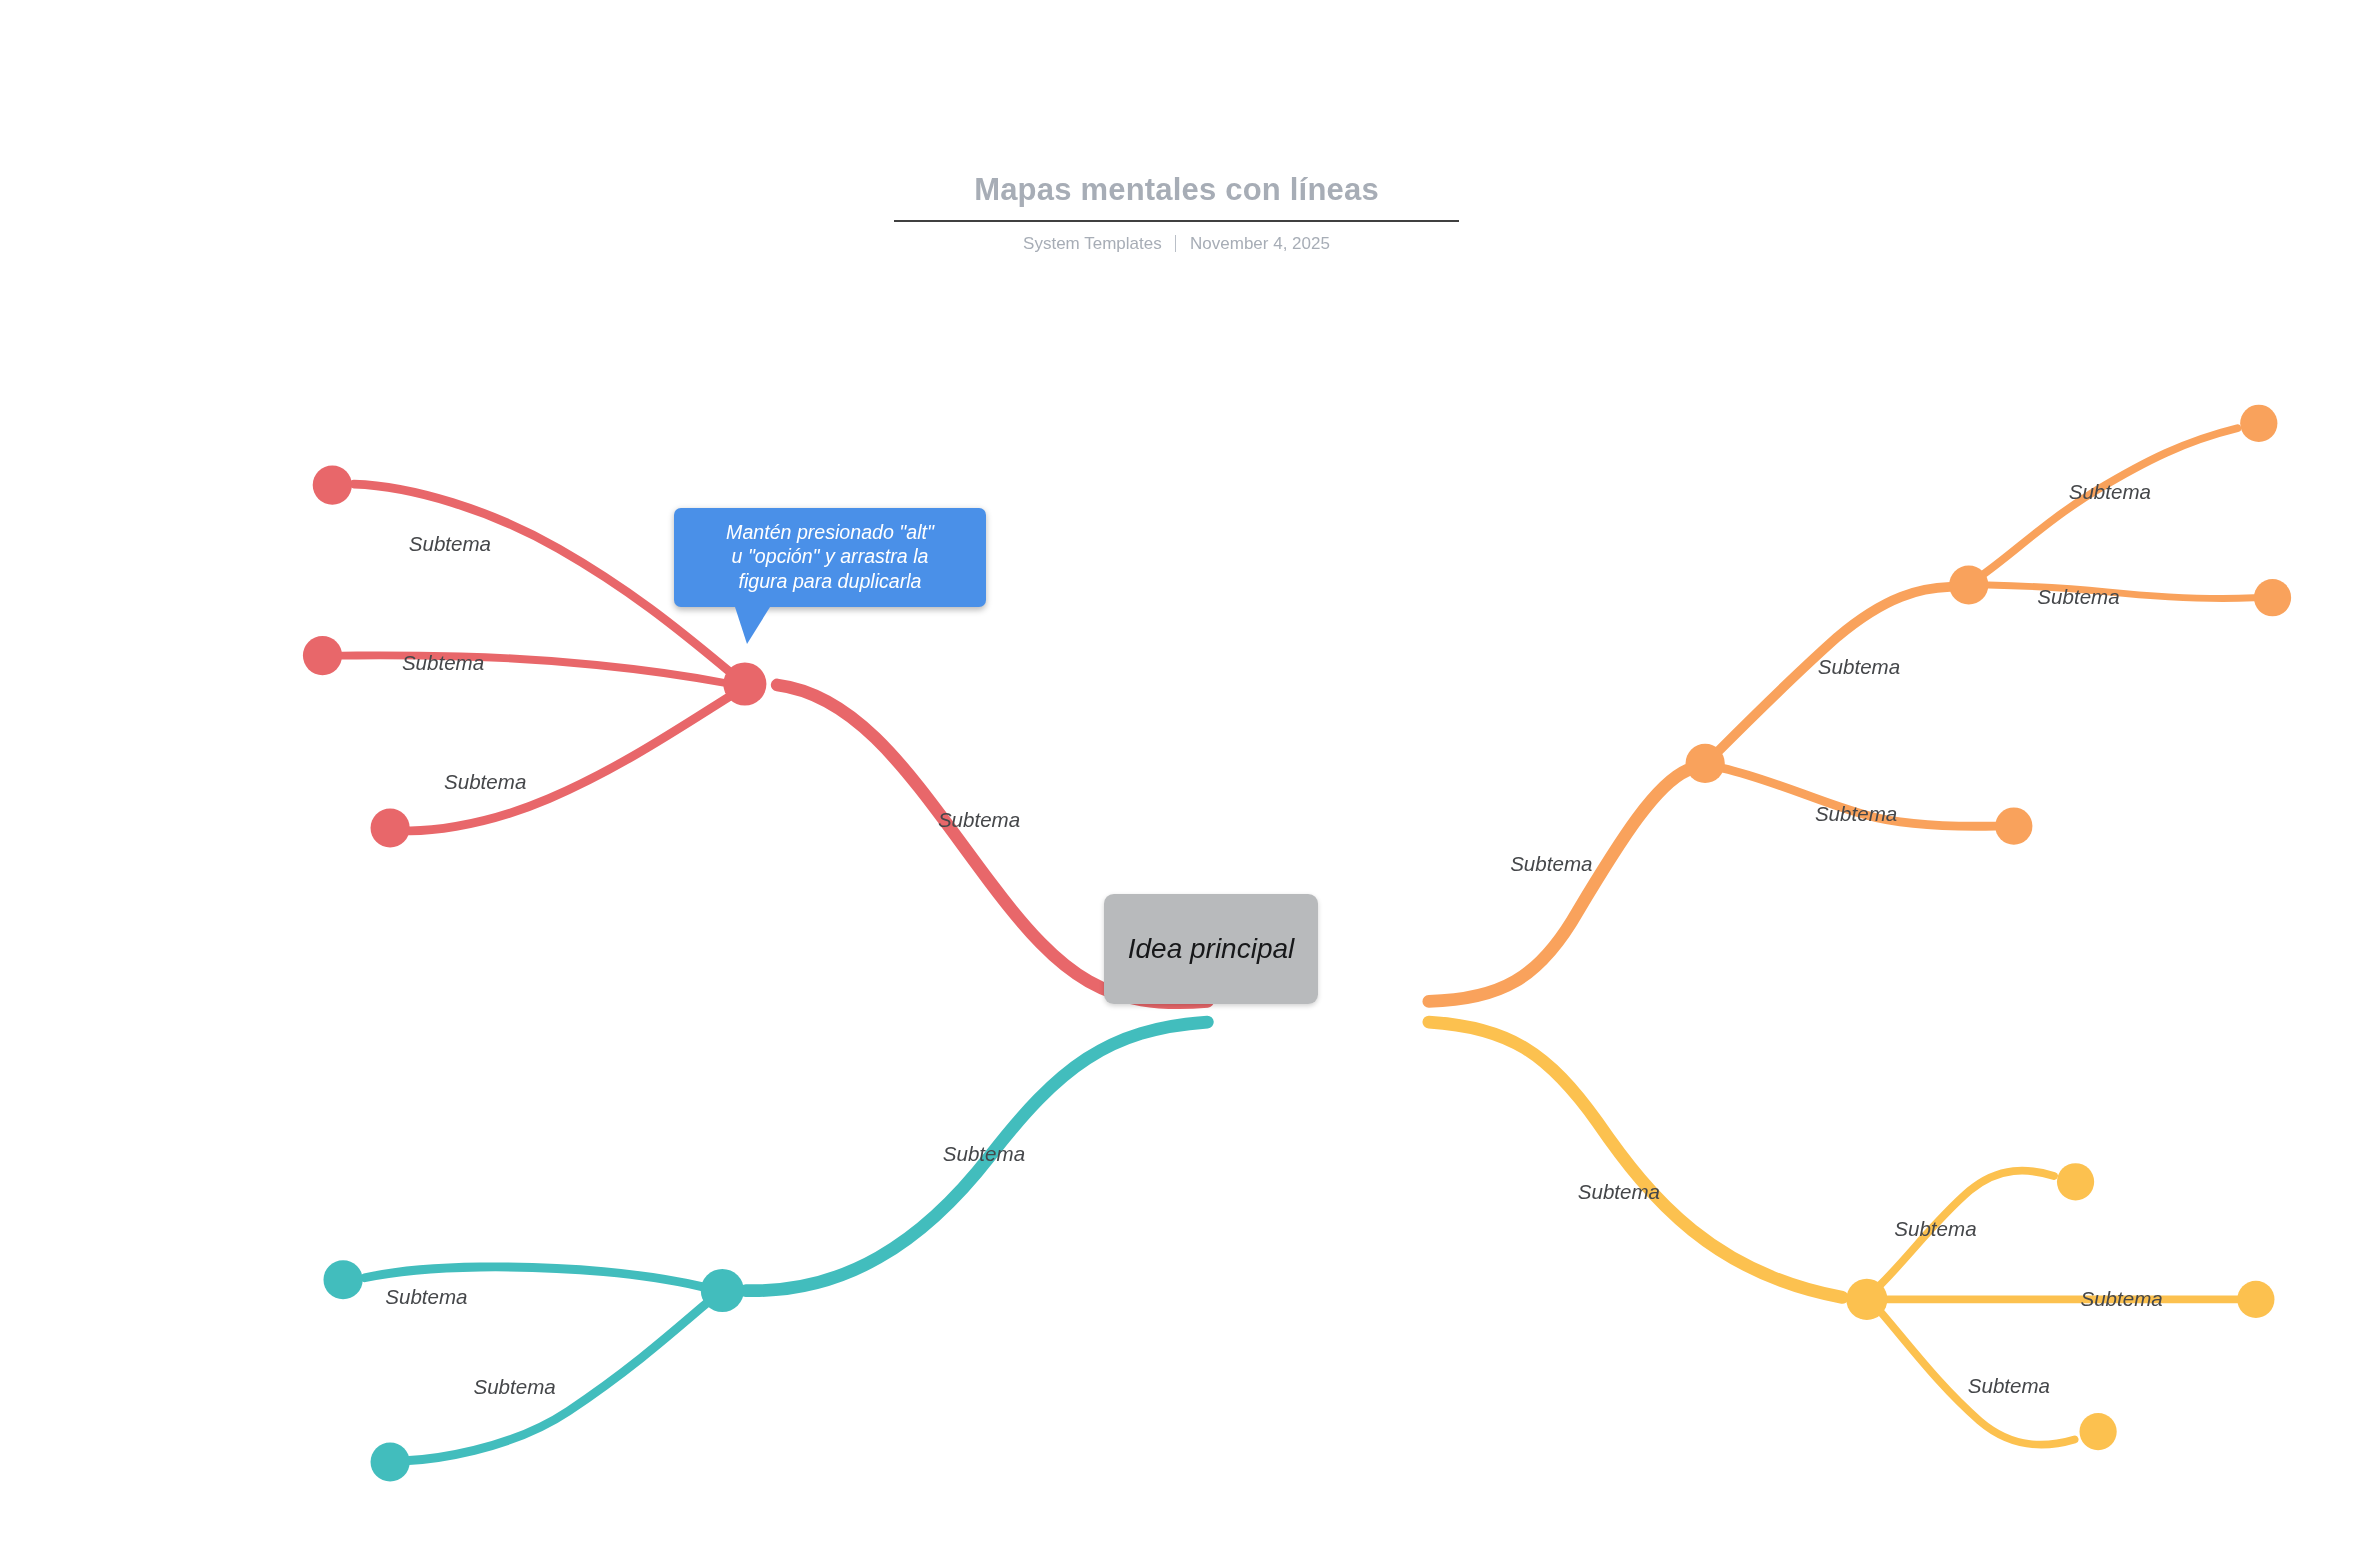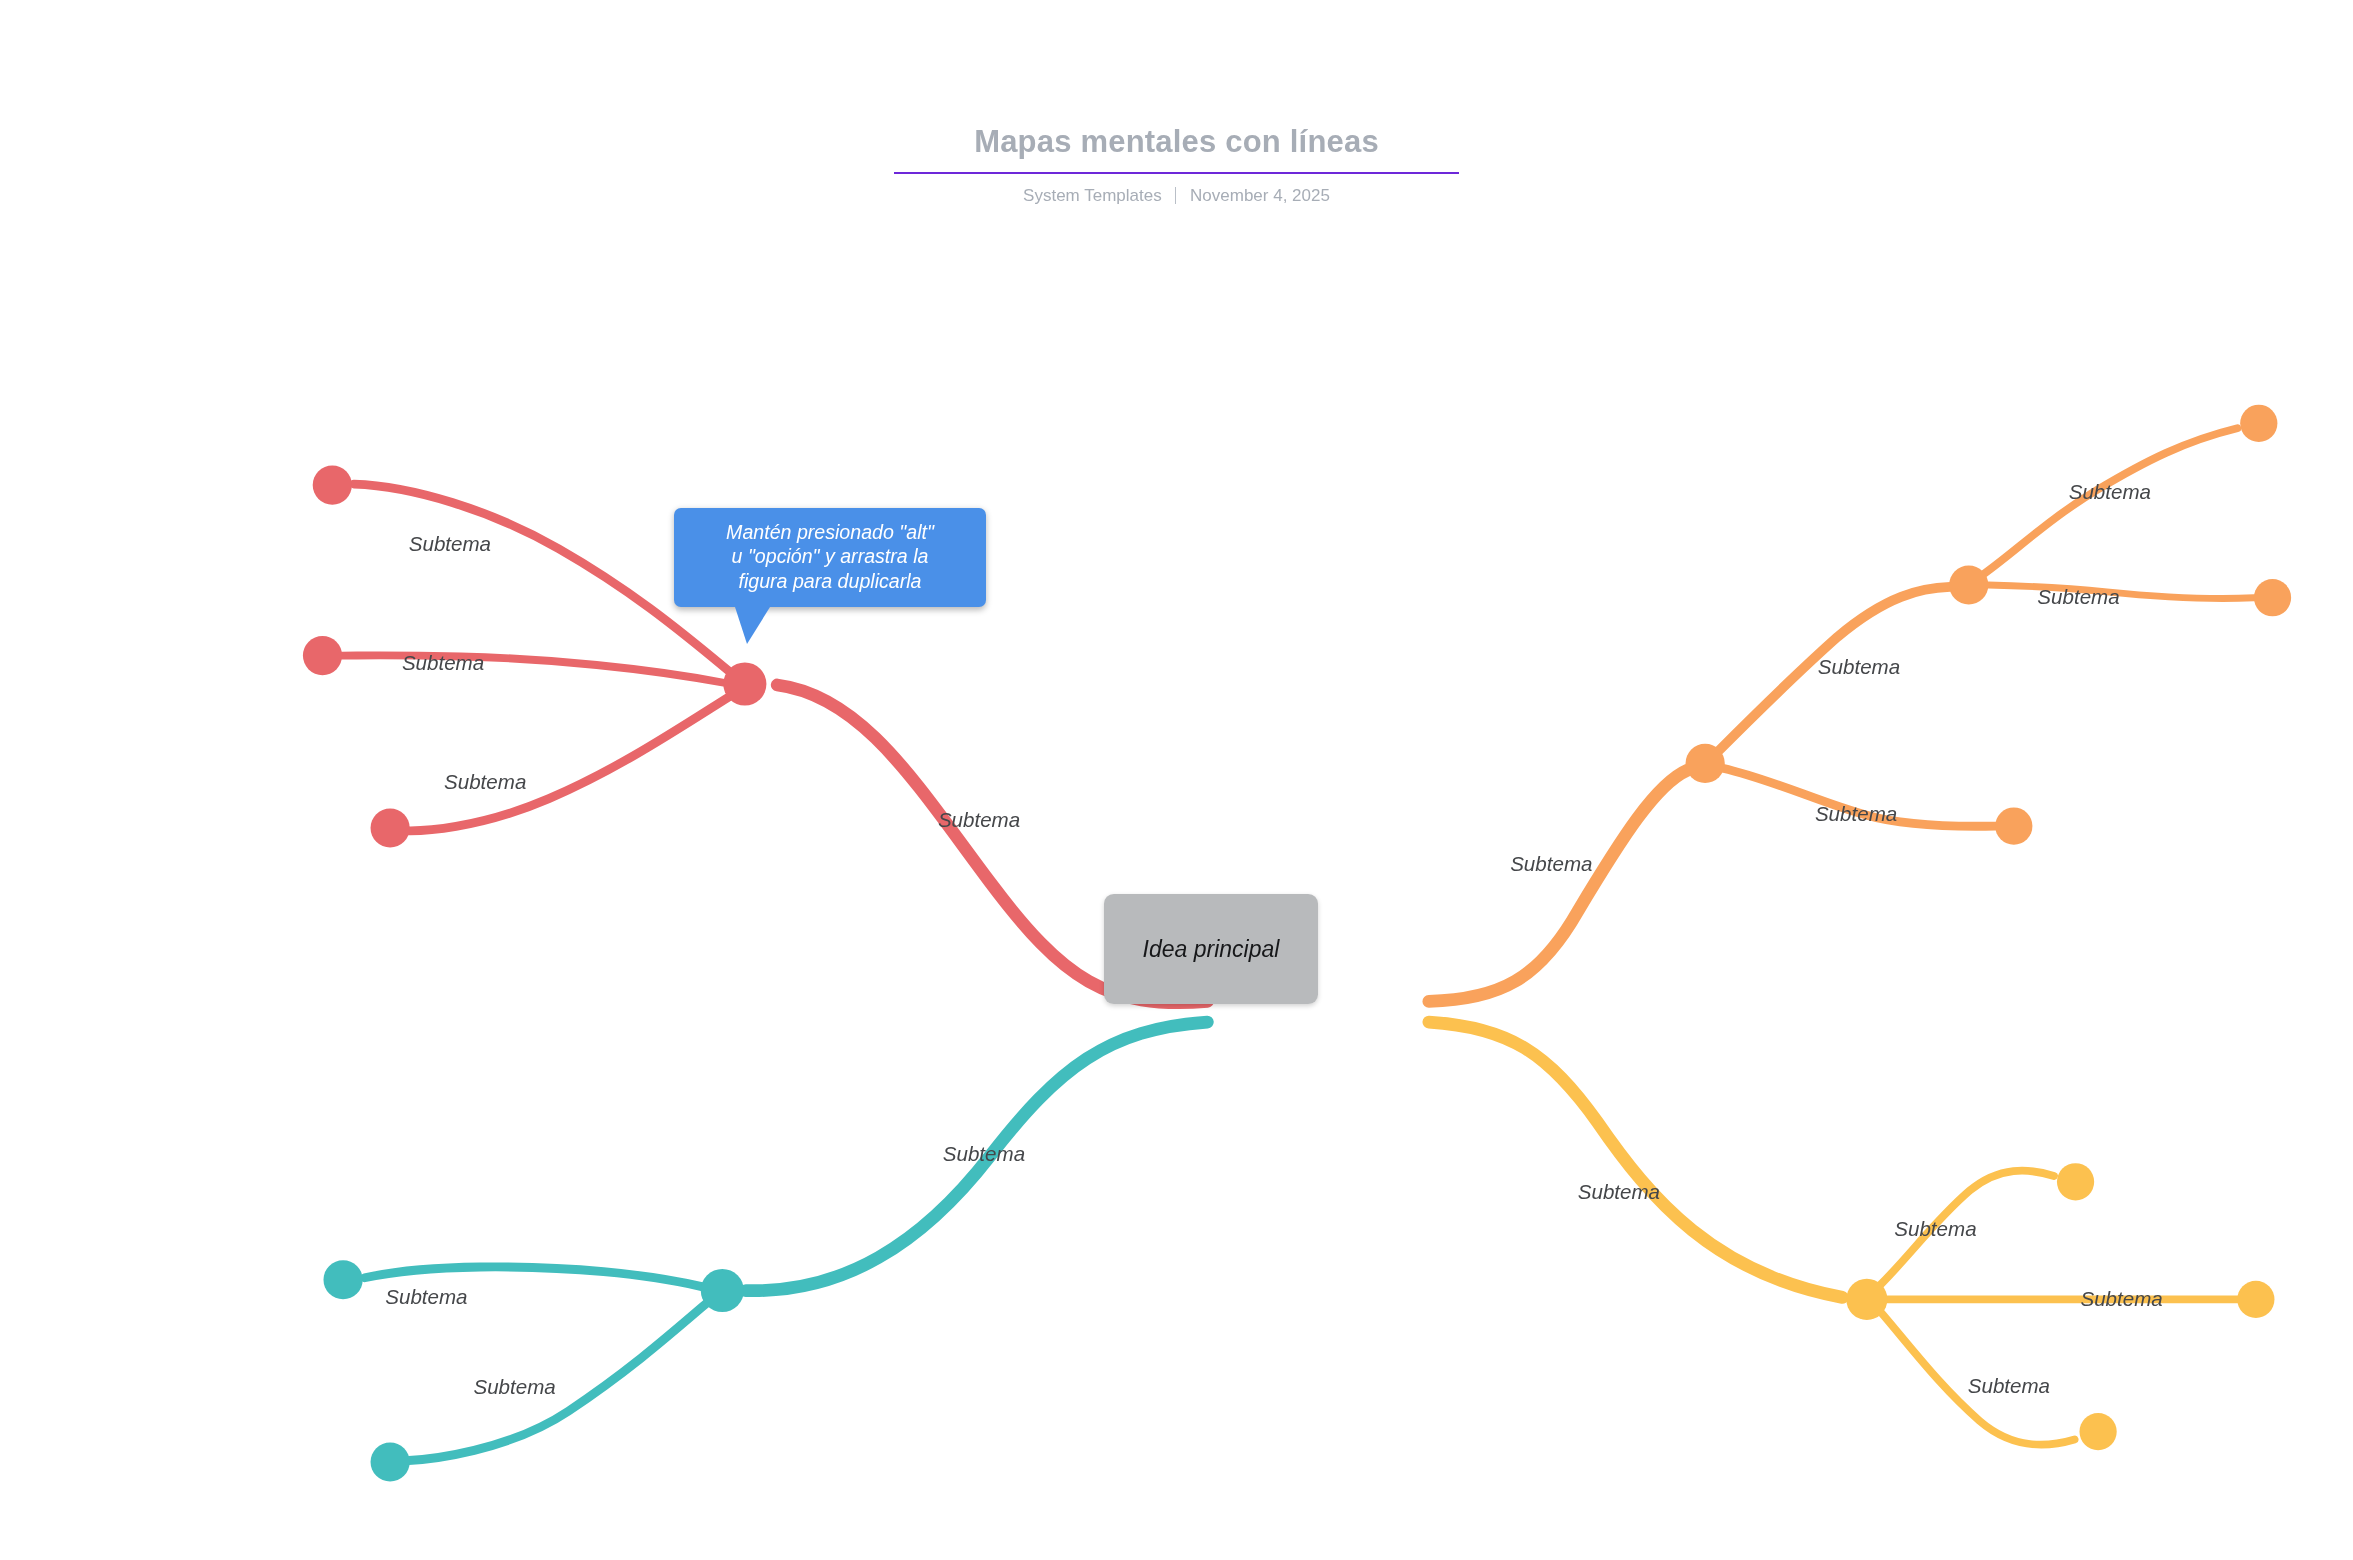--- a/index.html
+++ b/index.html
@@ -26,22 +26,23 @@
   }
   .doc-title {
     font-family: "Liberation Sans", sans-serif;
     font-size: 31px;
     font-weight: 700;
     color: #a7adb6;
     letter-spacing: 0.2px;
     line-height: 1.2;
     display: inline-block;
     padding: 0 7.8px 11.8px 7.8px;
-    border-bottom: 2px solid #6d28d9;
+    border-bottom: 2px solid #404040;
     min-width: 549px;
+    margin-top: 48px;
   }
   .doc-subline {
     margin-top: 11.8px;
     font-size: 17px;
     color: #a7adb6;
     font-weight: 400;
     display: flex;
     justify-content: center;
     align-items: center;
     gap: 13.7px;
@@ -79,21 +80,21 @@
     box-sizing: border-box;
     display: flex;
     align-items: center;
     justify-content: center;
     border-radius: 9.8px;
     box-shadow: 0 2px 4.9px rgba(0,0,0,0.18);
   }
   .central-node-label {
     font-family: "Liberation Sans", sans-serif;
     font-style: italic;
-    font-size: 23px;
+    font-size: 28px;
     color: #17181a;
     white-space: nowrap;
   }
 
   
   .callout {
     position: absolute;
     box-sizing: border-box;
     border-radius: 6.9px;
     padding: 11.8px 13.7px 12.7px 13.7px;

